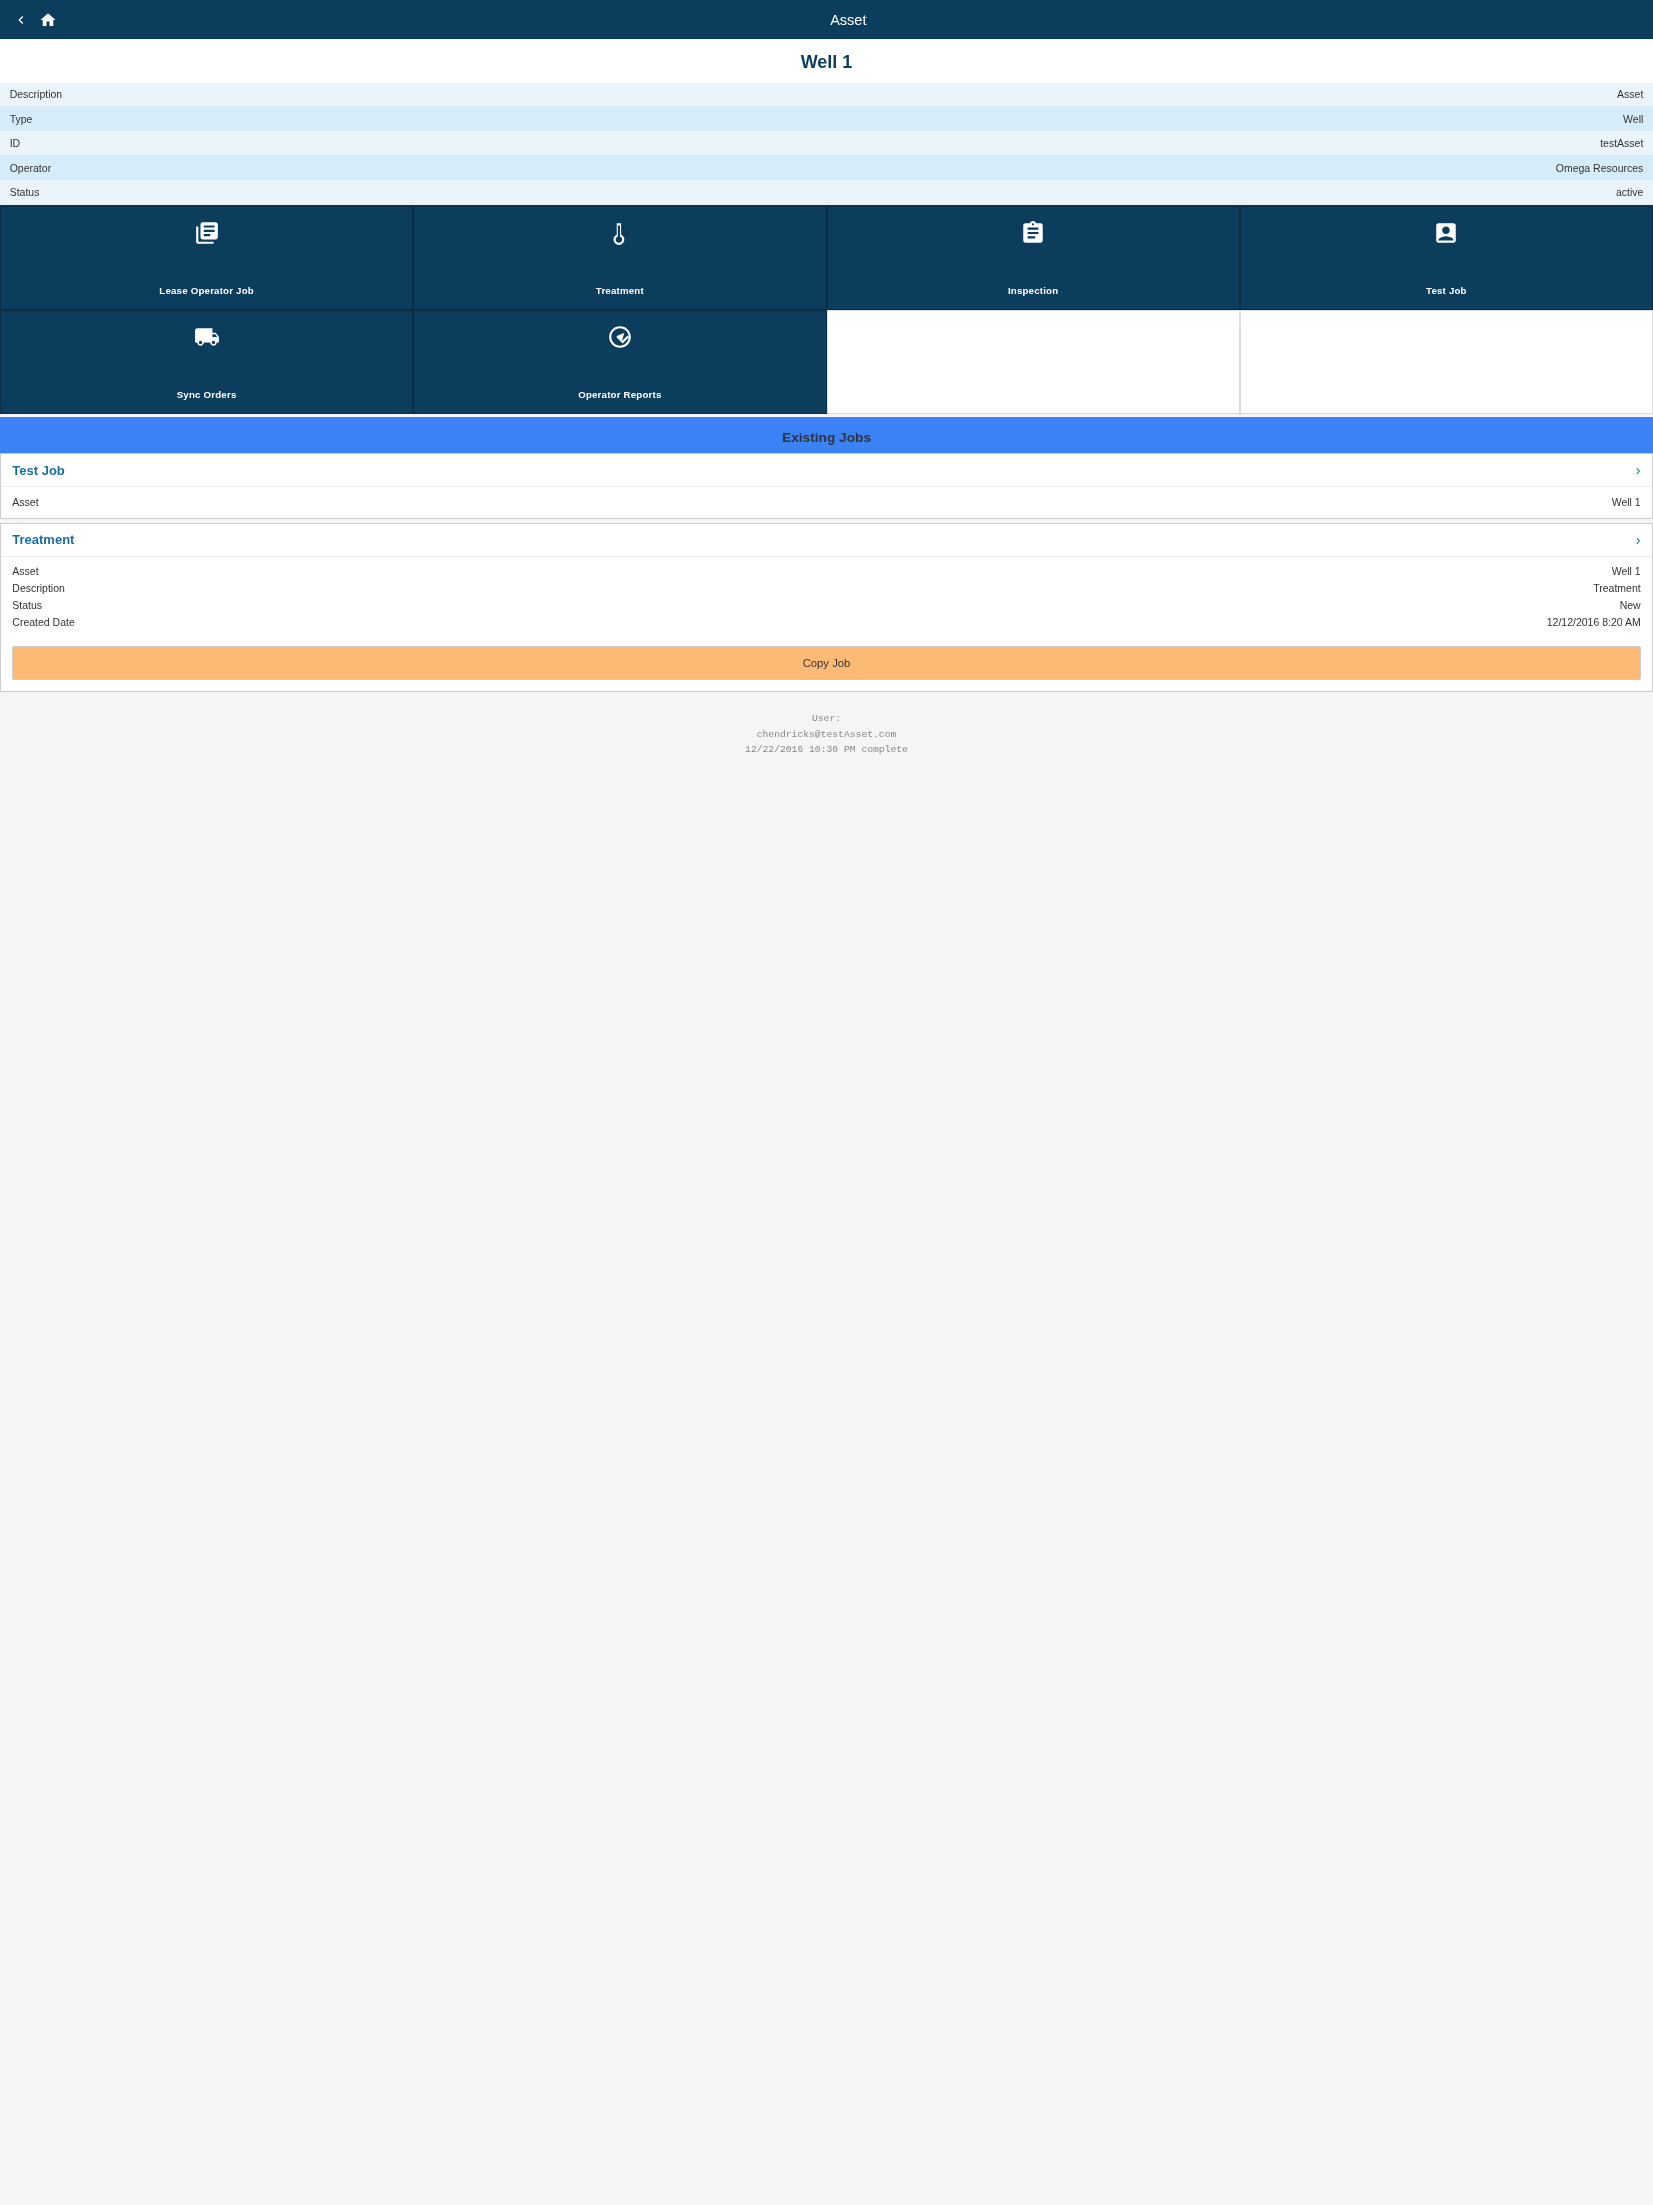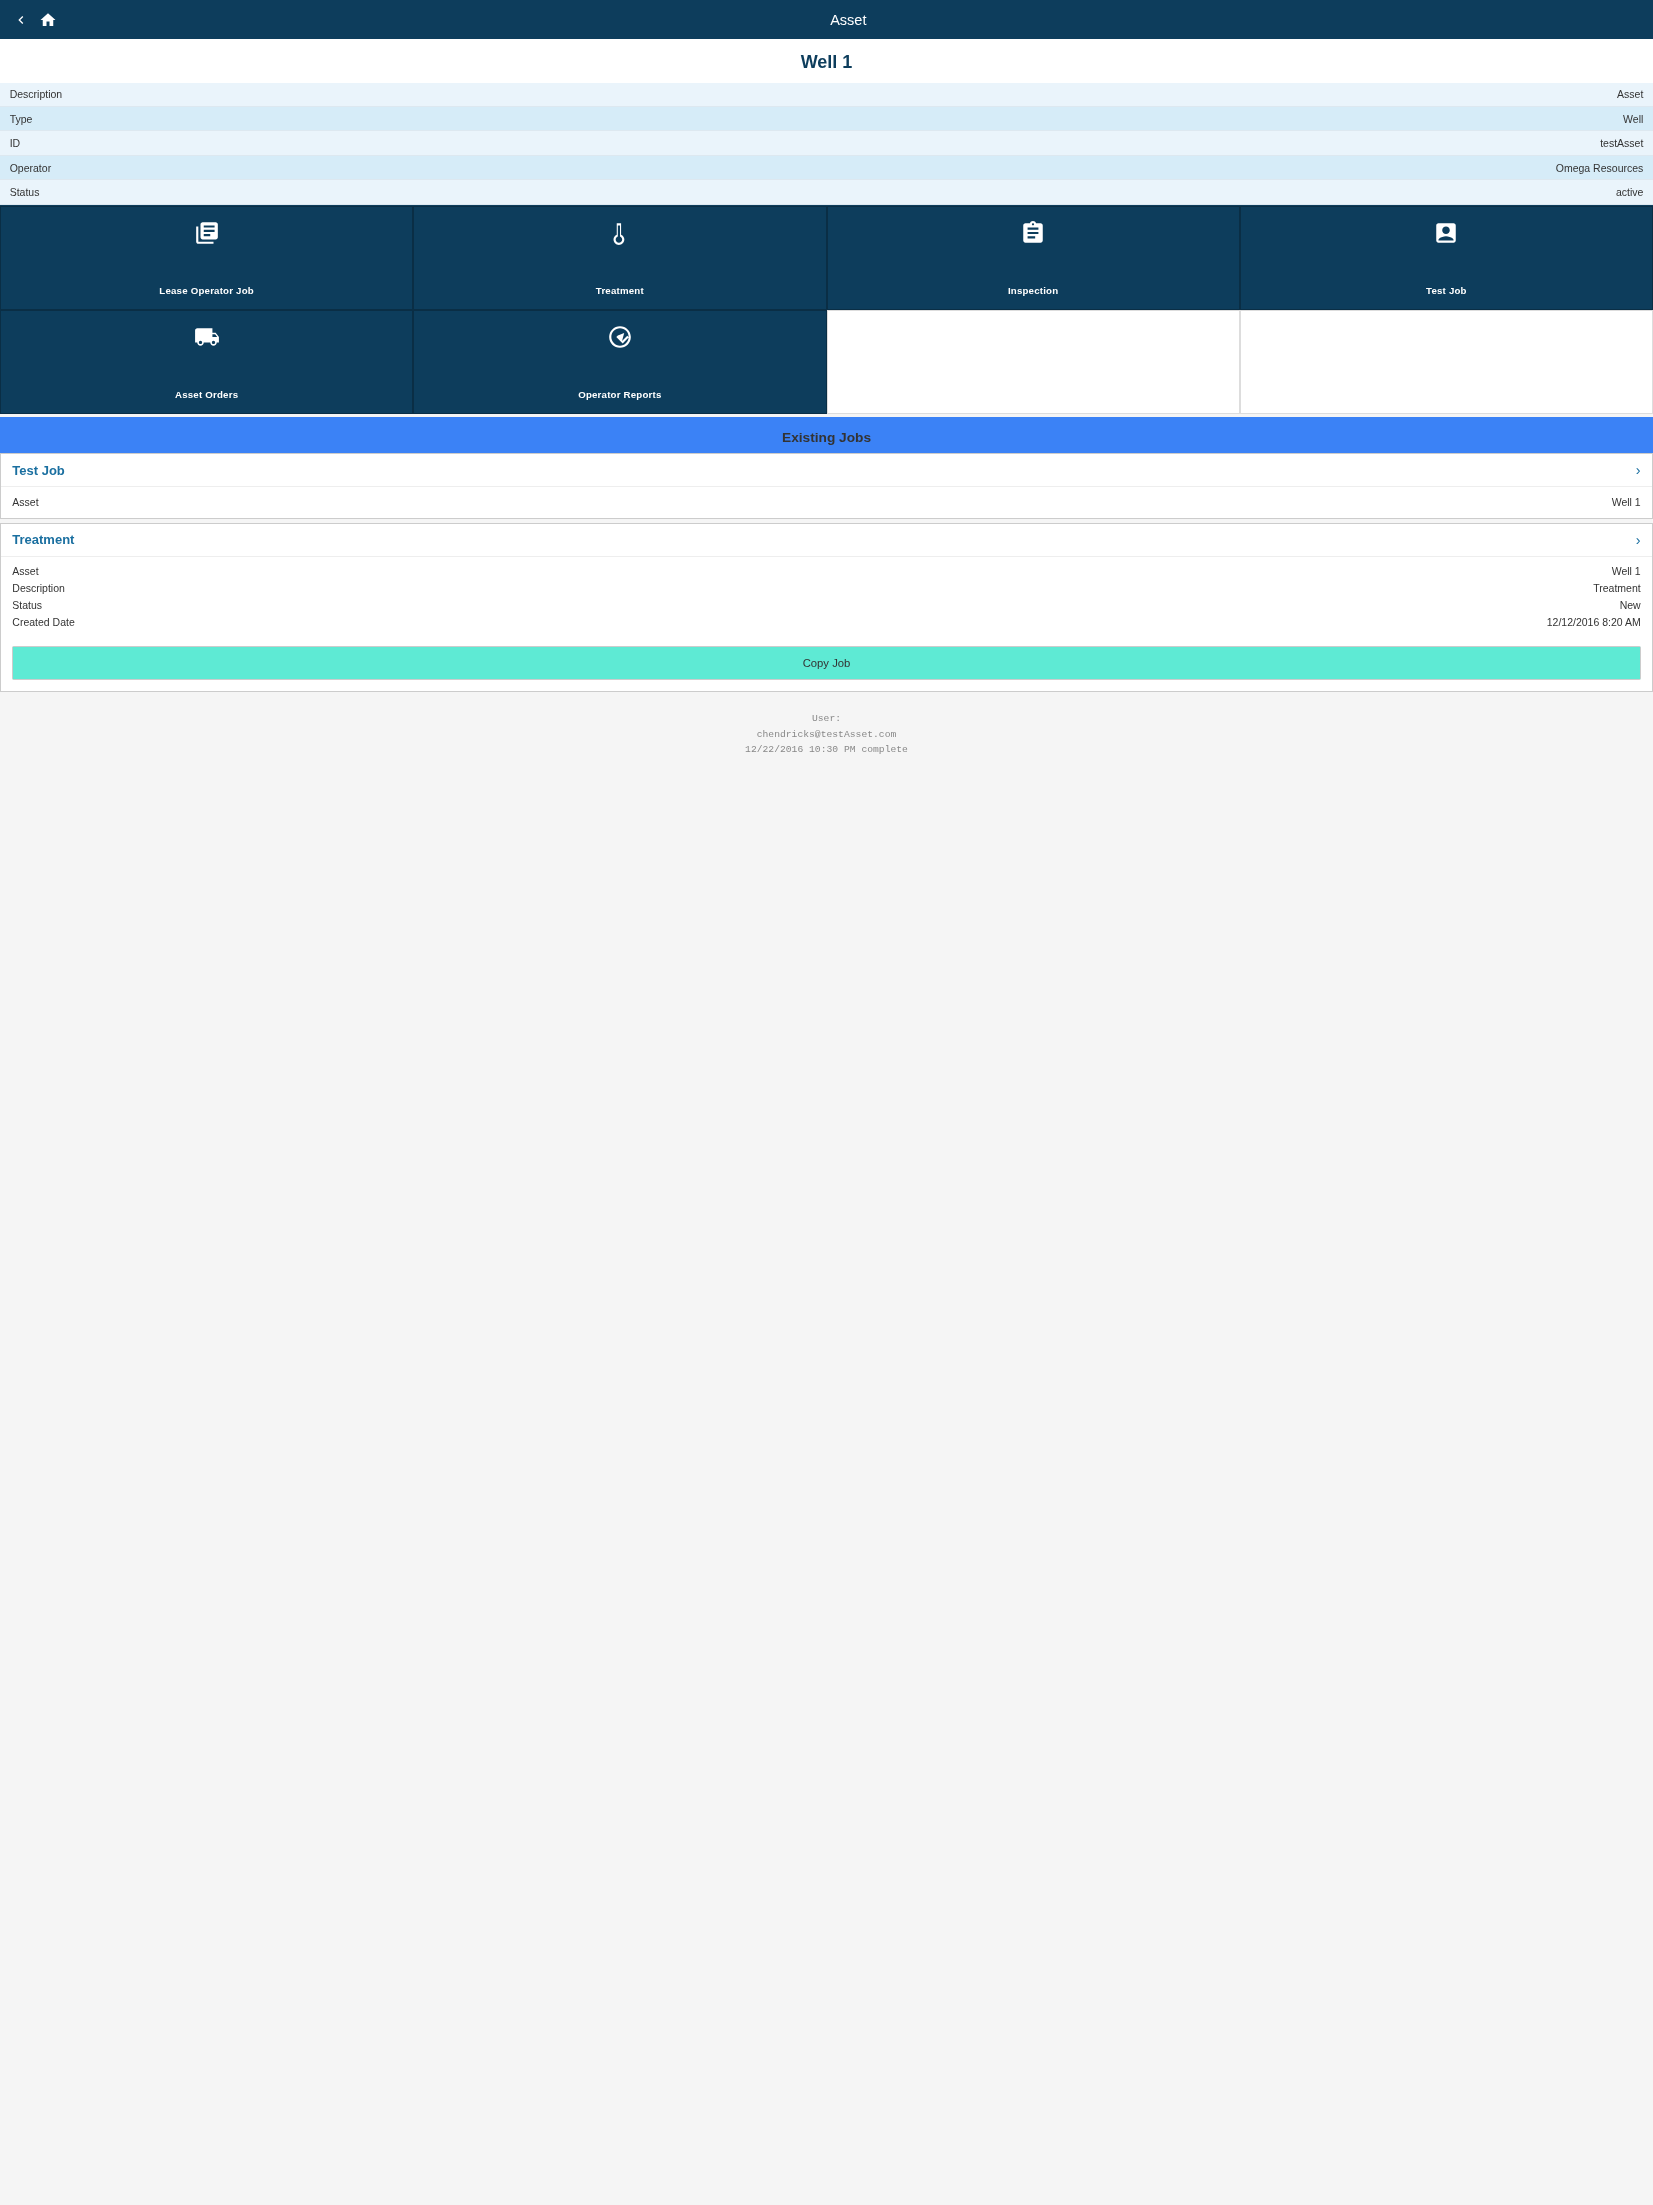--- a/index.html
+++ b/index.html
@@ -163,21 +163,21 @@
       color: #333;
       text-align: right;
     }
 
     
     .copy-job-btn {
       display: block;
       width: calc(100% - 22.6px);
       margin: 8px 11.3px 11.3px;
       padding: 9.7px;
-      background: #5eead4;
+      background: #fdba74;
       border: 0.8px solid #ccc;
       font-size: 11.3px;
       color: #333;
       text-align: center;
       cursor: pointer;
       border-radius: 1.6px;
     }
 
     
     .footer {
@@ -275,21 +275,21 @@
       <span class="btn-label">Test Job</span>
     </div>
   </div>
 
   <div class="action-grid-row2">
 
     <div class="action-btn">
       <svg class="icon-svg" viewBox="0 0 24 24">
         <path d="M20 8h-3V4H3c-1.1 0-2 .9-2 2v11h2c0 1.66 1.34 3 3 3s3-1.34 3-3h6c0 1.66 1.34 3 3 3s3-1.34 3-3h2v-5l-3-4zM6 18.5c-.83 0-1.5-.67-1.5-1.5s.67-1.5 1.5-1.5 1.5.67 1.5 1.5-.67 1.5-1.5 1.5zm13.5-9l1.96 2.5H17V9.5h2.5zm-1.5 9c-.83 0-1.5-.67-1.5-1.5s.67-1.5 1.5-1.5 1.5.67 1.5 1.5-.67 1.5-1.5 1.5z"></path>
       </svg>
-      <span class="btn-label">Asset Orders</span>
+      <span class="btn-label">Sync Orders</span>
     </div>
 
     <div class="action-btn">
       <svg class="icon-svg" viewBox="0 0 24 24">
         <path d="M12 2C6.48 2 2 6.48 2 12s4.48 10 10 10 10-4.48 10-10S17.52 2 12 2zm0 18c-4.41 0-8-3.59-8-8s3.59-8 8-8 8 3.59 8 8-3.59 8-8 8zm3.88-11.71L10 10.59l-1.41 1.41 5.88 5.89 5.65-5.65-1.41-1.41-4.83 4.82z"></path>
       </svg>
       <span class="btn-label">Operator Reports</span>
     </div>
 
     <div class="action-btn action-btn-empty"></div>

